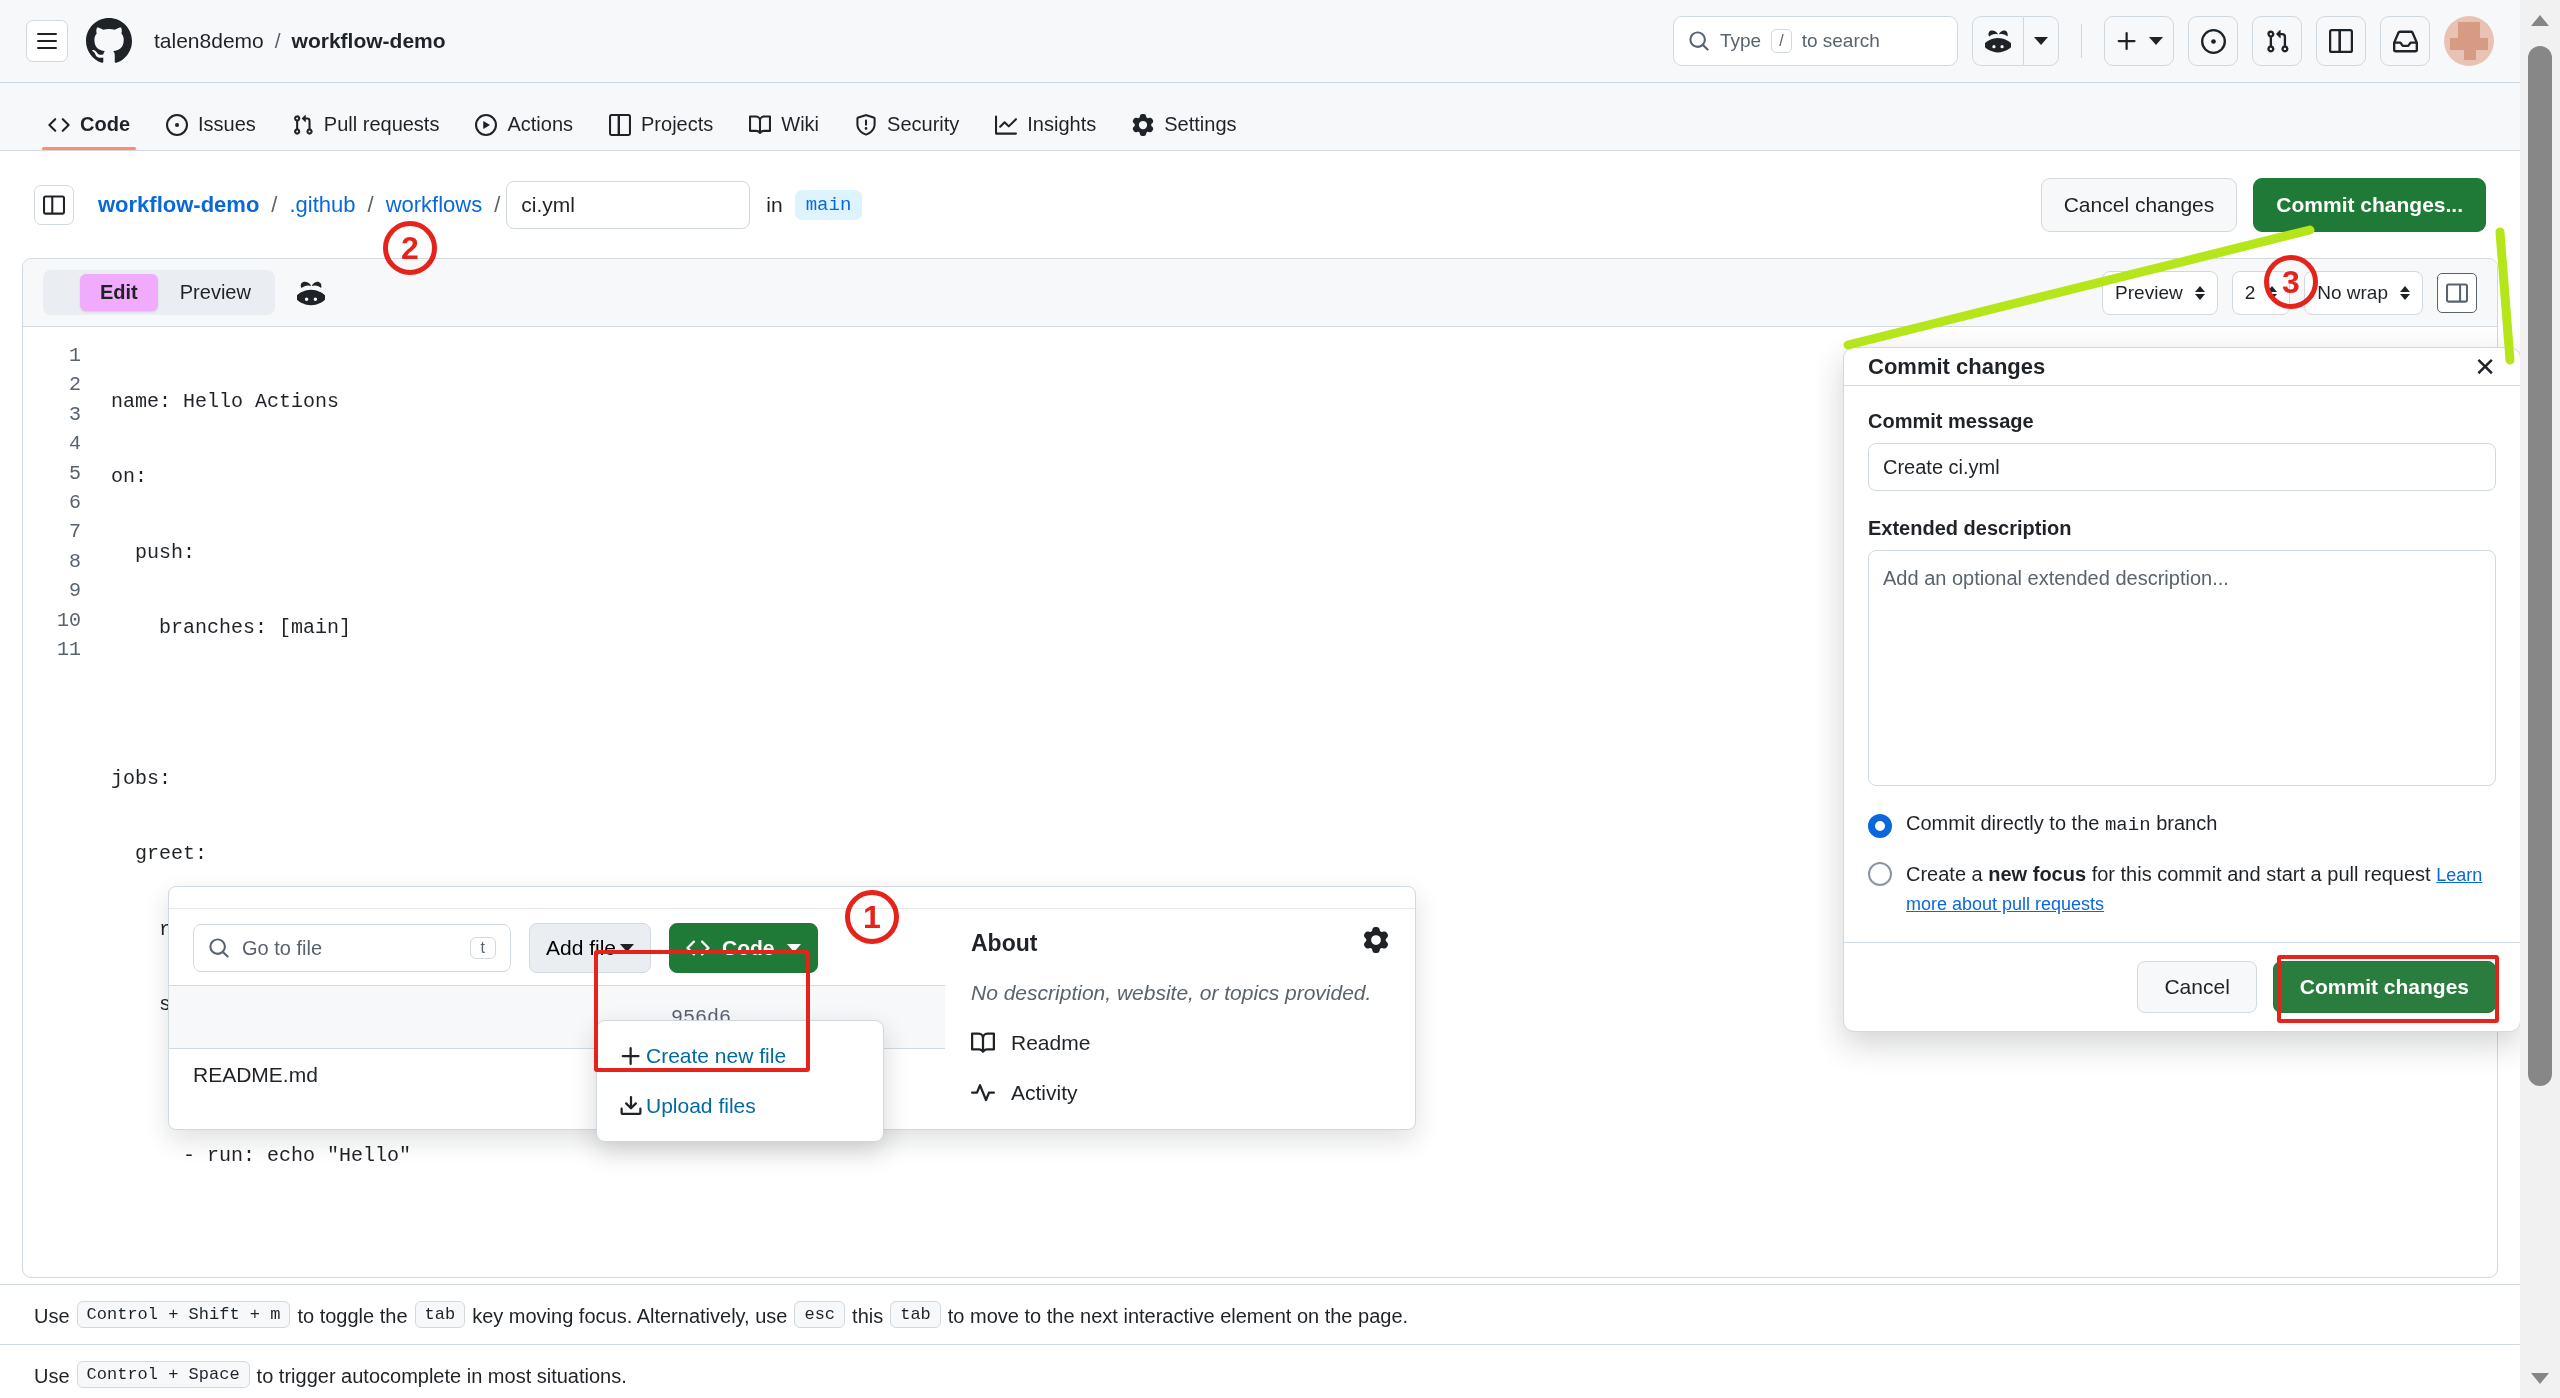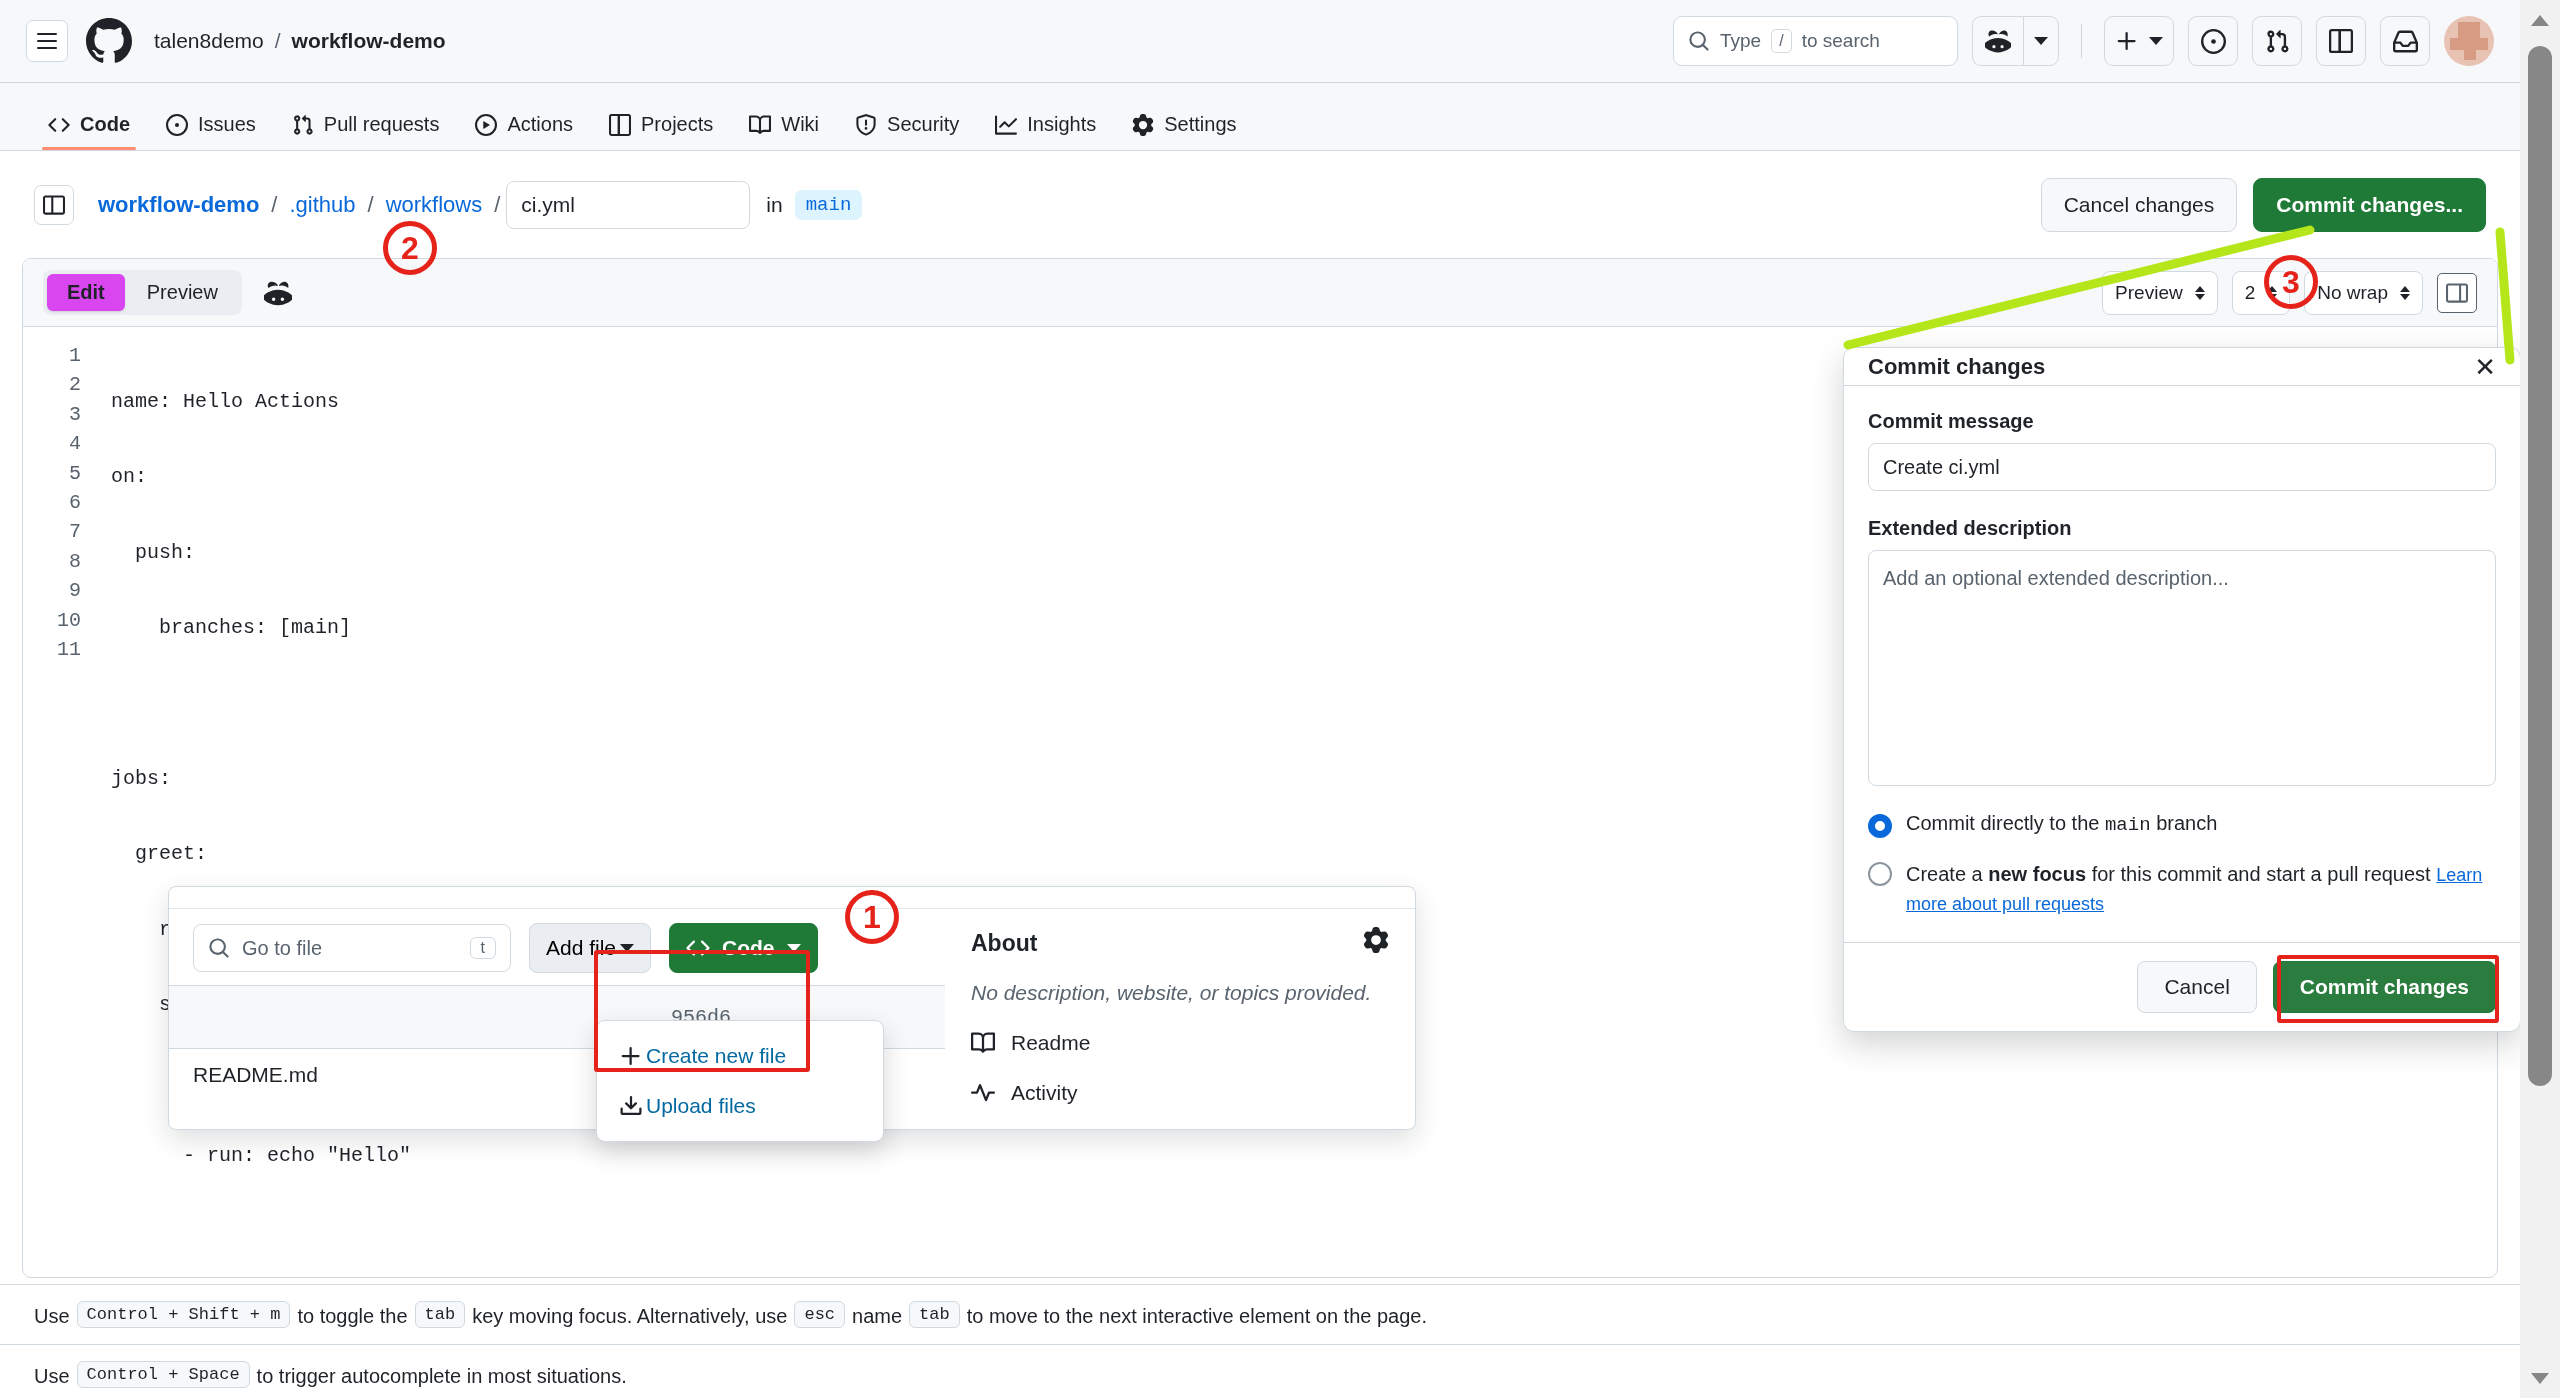--- a/index.html
+++ b/index.html
@@ -107,21 +107,21 @@
   .editor-wrap {
     position:absolute; left:22px; top:258px; width:2476px; height:1020px;
     border:1px solid #d1d9e0; border-radius:9px; background:#fff; overflow:hidden;
   }
   .editor-toolbar {
     height:68px; background:#f6f8fa; border-bottom:1px solid #d1d9e0;
     display:flex; align-items:center; padding:0 20px;
   }
   .seg-tabs { display:flex; background:#eaeef2; border-radius:8px; padding:4px; gap:2px; }
   .seg-tab { padding:7px 20px; font-size:20px; border-radius:6px; cursor:pointer; color:#1f2328; }
-  .seg-tab.active { background:#d946ef; font-weight:700; box-shadow:0 1px 2px rgba(31,35,40,.14); }
+  .seg-tab.active { background:#f0abfc; font-weight:700; box-shadow:0 1px 2px rgba(31,35,40,.14);margin-left:33px; }
   .copilot-mini { margin-left:22px; cursor:pointer; display:flex; align-items:center; }
   .toolbar-right { margin-left:auto; display:flex; align-items:center; gap:14px; }
   .sel {
     height:44px; border:1px solid #d1d9e0; border-radius:8px; background:#fff;
     display:flex; align-items:center; gap:12px; padding:0 12px; font-size:19px;
     color:#1f2328; cursor:pointer;
   }
   .sel .caret { display:flex; flex-direction:column; gap:2px; }
   .sel .caret i { width:0; height:0; border-left:5px solid transparent; border-right:5px solid transparent; }
   .sel .caret i.up { border-bottom:6px solid #1f2328; }
@@ -613,21 +613,21 @@
   </div>
 
   <div class="hints">
     <div class="hint-row">
       <span>Use </span>
       <kbd>Control + Shift + m</kbd>
       <span> to toggle the </span>
       <kbd>tab</kbd>
       <span> key moving focus. Alternatively, use </span>
       <kbd>esc</kbd>
-      <span> name </span>
+      <span> this </span>
       <kbd>tab</kbd>
       <span> to move to the next interactive element on the page.</span>
     </div>
     <div class="hint-row">
       <span>Use </span>
       <kbd>Control + Space</kbd>
       <span> to trigger autocomplete in most situations.</span>
     </div>
   </div>
 

